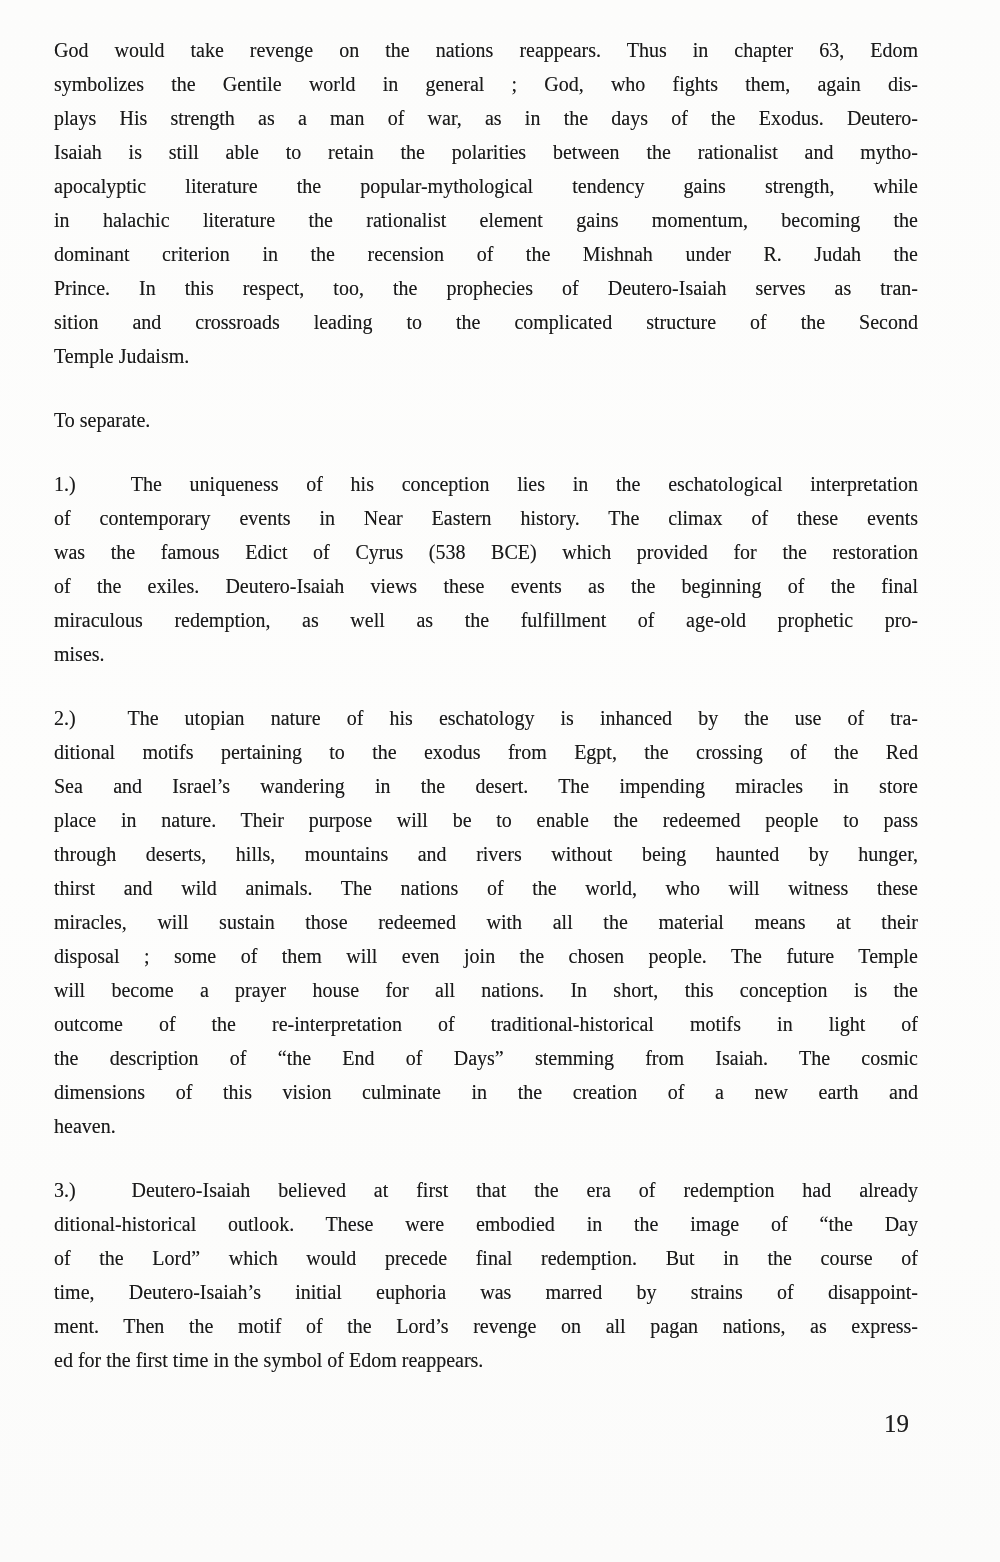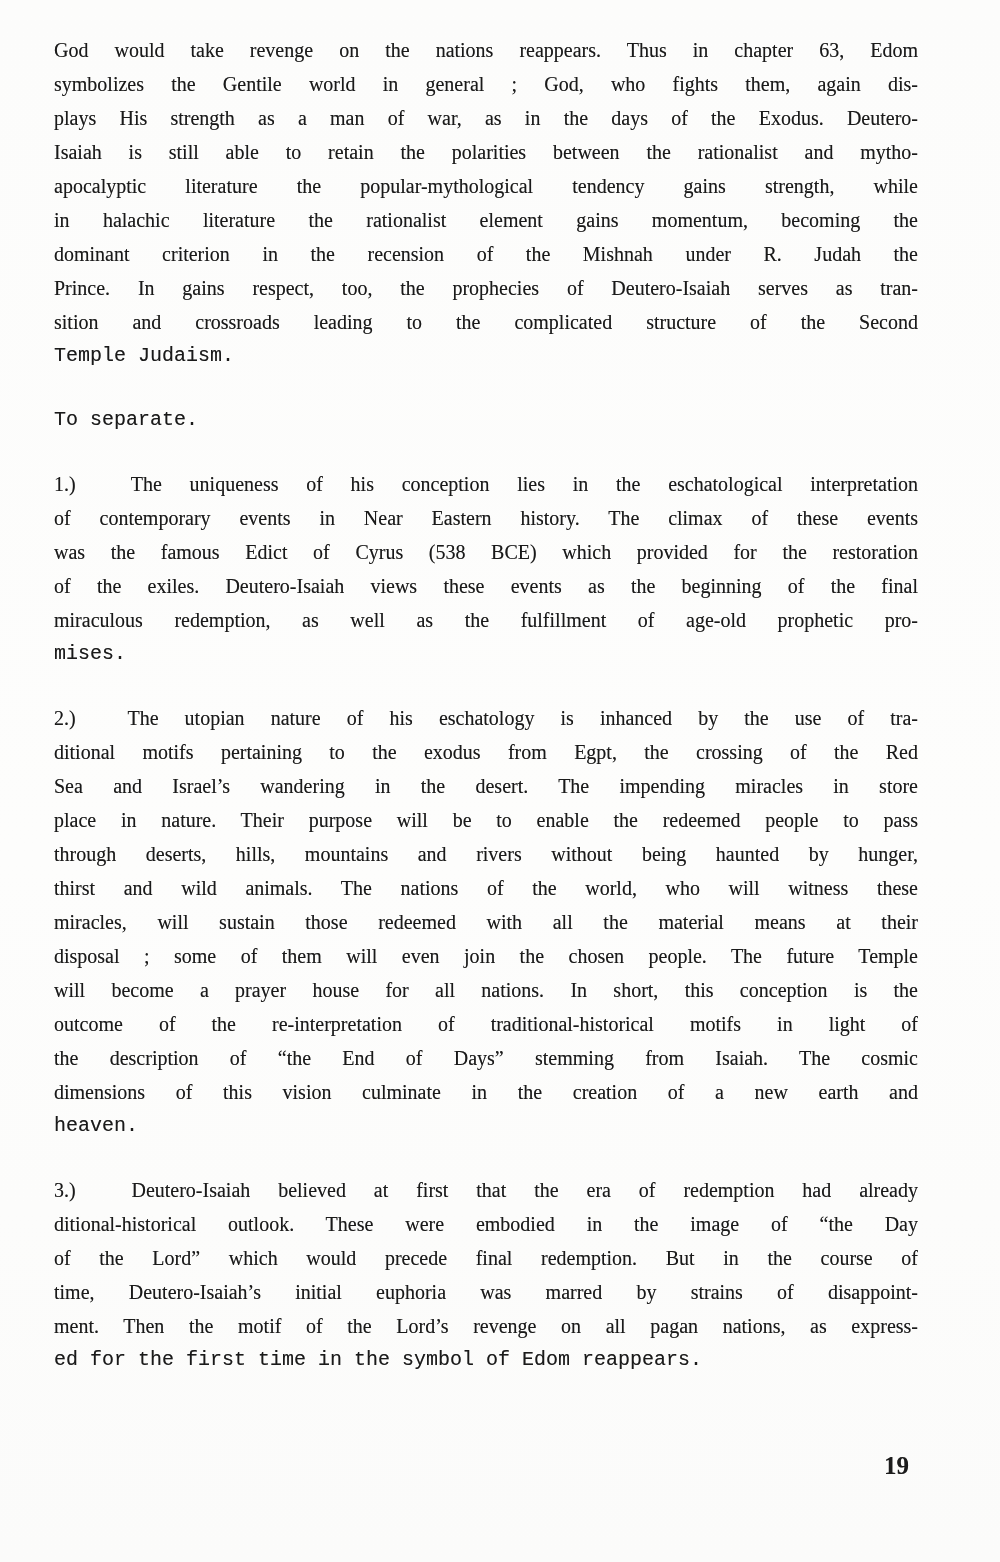--- a/index.html
+++ b/index.html
@@ -31,47 +31,45 @@
   }
   .block + .block {
     margin-top: 30px;
   }
   .line {
     text-align: justify;
     text-align-last: justify;
   }
   .line.last {
     text-align-last: left;
-    font-family: Liberation Mono, monospace;
   }
   .page-number {
     position: absolute;
     left: 884px;
-    top: 1452px;
+    top: 1410px;
     font-family: "Liberation Serif", "DejaVu Serif", serif;
     font-size: 25px;
     color: #1c1c1c;
     text-shadow: 0 0 0.6px rgba(25,25,25,0.45);
-    font-weight: bold;
   }
 </style>
 </head>
 <body>
 
 <div class="page">
   <main class="text-block">
       <div class="block">
         <div class="line">God would take revenge on the nations reappears. Thus in chapter 63, Edom</div>
         <div class="line">symbolizes the Gentile world in general ; God, who fights them, again dis-</div>
         <div class="line">plays His strength as a man of war, as in the days of the Exodus. Deutero-</div>
         <div class="line">Isaiah is still able to retain the polarities between the rationalist and mytho-</div>
         <div class="line">apocalyptic literature the popular-mythological tendency gains strength, while</div>
         <div class="line">in halachic literature the rationalist element gains momentum, becoming the</div>
         <div class="line">dominant criterion in the recension of the Mishnah under R. Judah the</div>
-        <div class="line">Prince. In gains respect, too, the prophecies of Deutero-Isaiah serves as tran-</div>
+        <div class="line">Prince. In this respect, too, the prophecies of Deutero-Isaiah serves as tran-</div>
         <div class="line">sition and crossroads leading to the complicated structure of the Second</div>
         <div class="line last">Temple Judaism.</div>
       </div>
       <div class="block">
         <div class="line last">To separate.</div>
       </div>
       <div class="block">
         <div class="line">1.)&nbsp; The uniqueness of his conception lies in the eschatological interpretation</div>
         <div class="line">of contemporary events in Near Eastern history. The climax of these events</div>
         <div class="line">was the famous Edict of Cyrus (538 BCE) which provided for the restoration</div>

